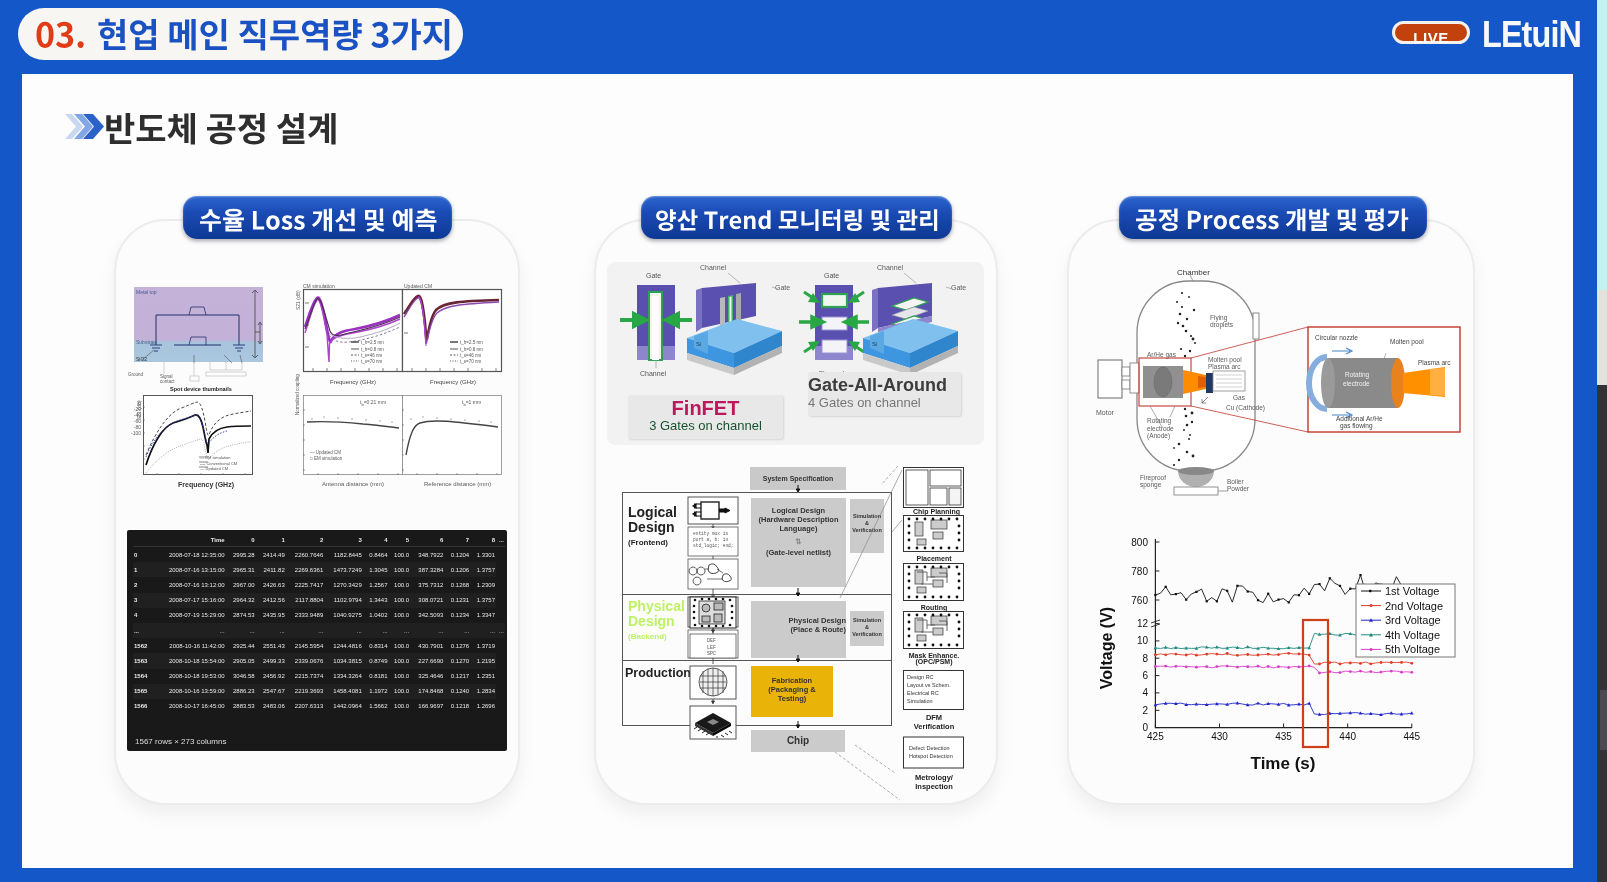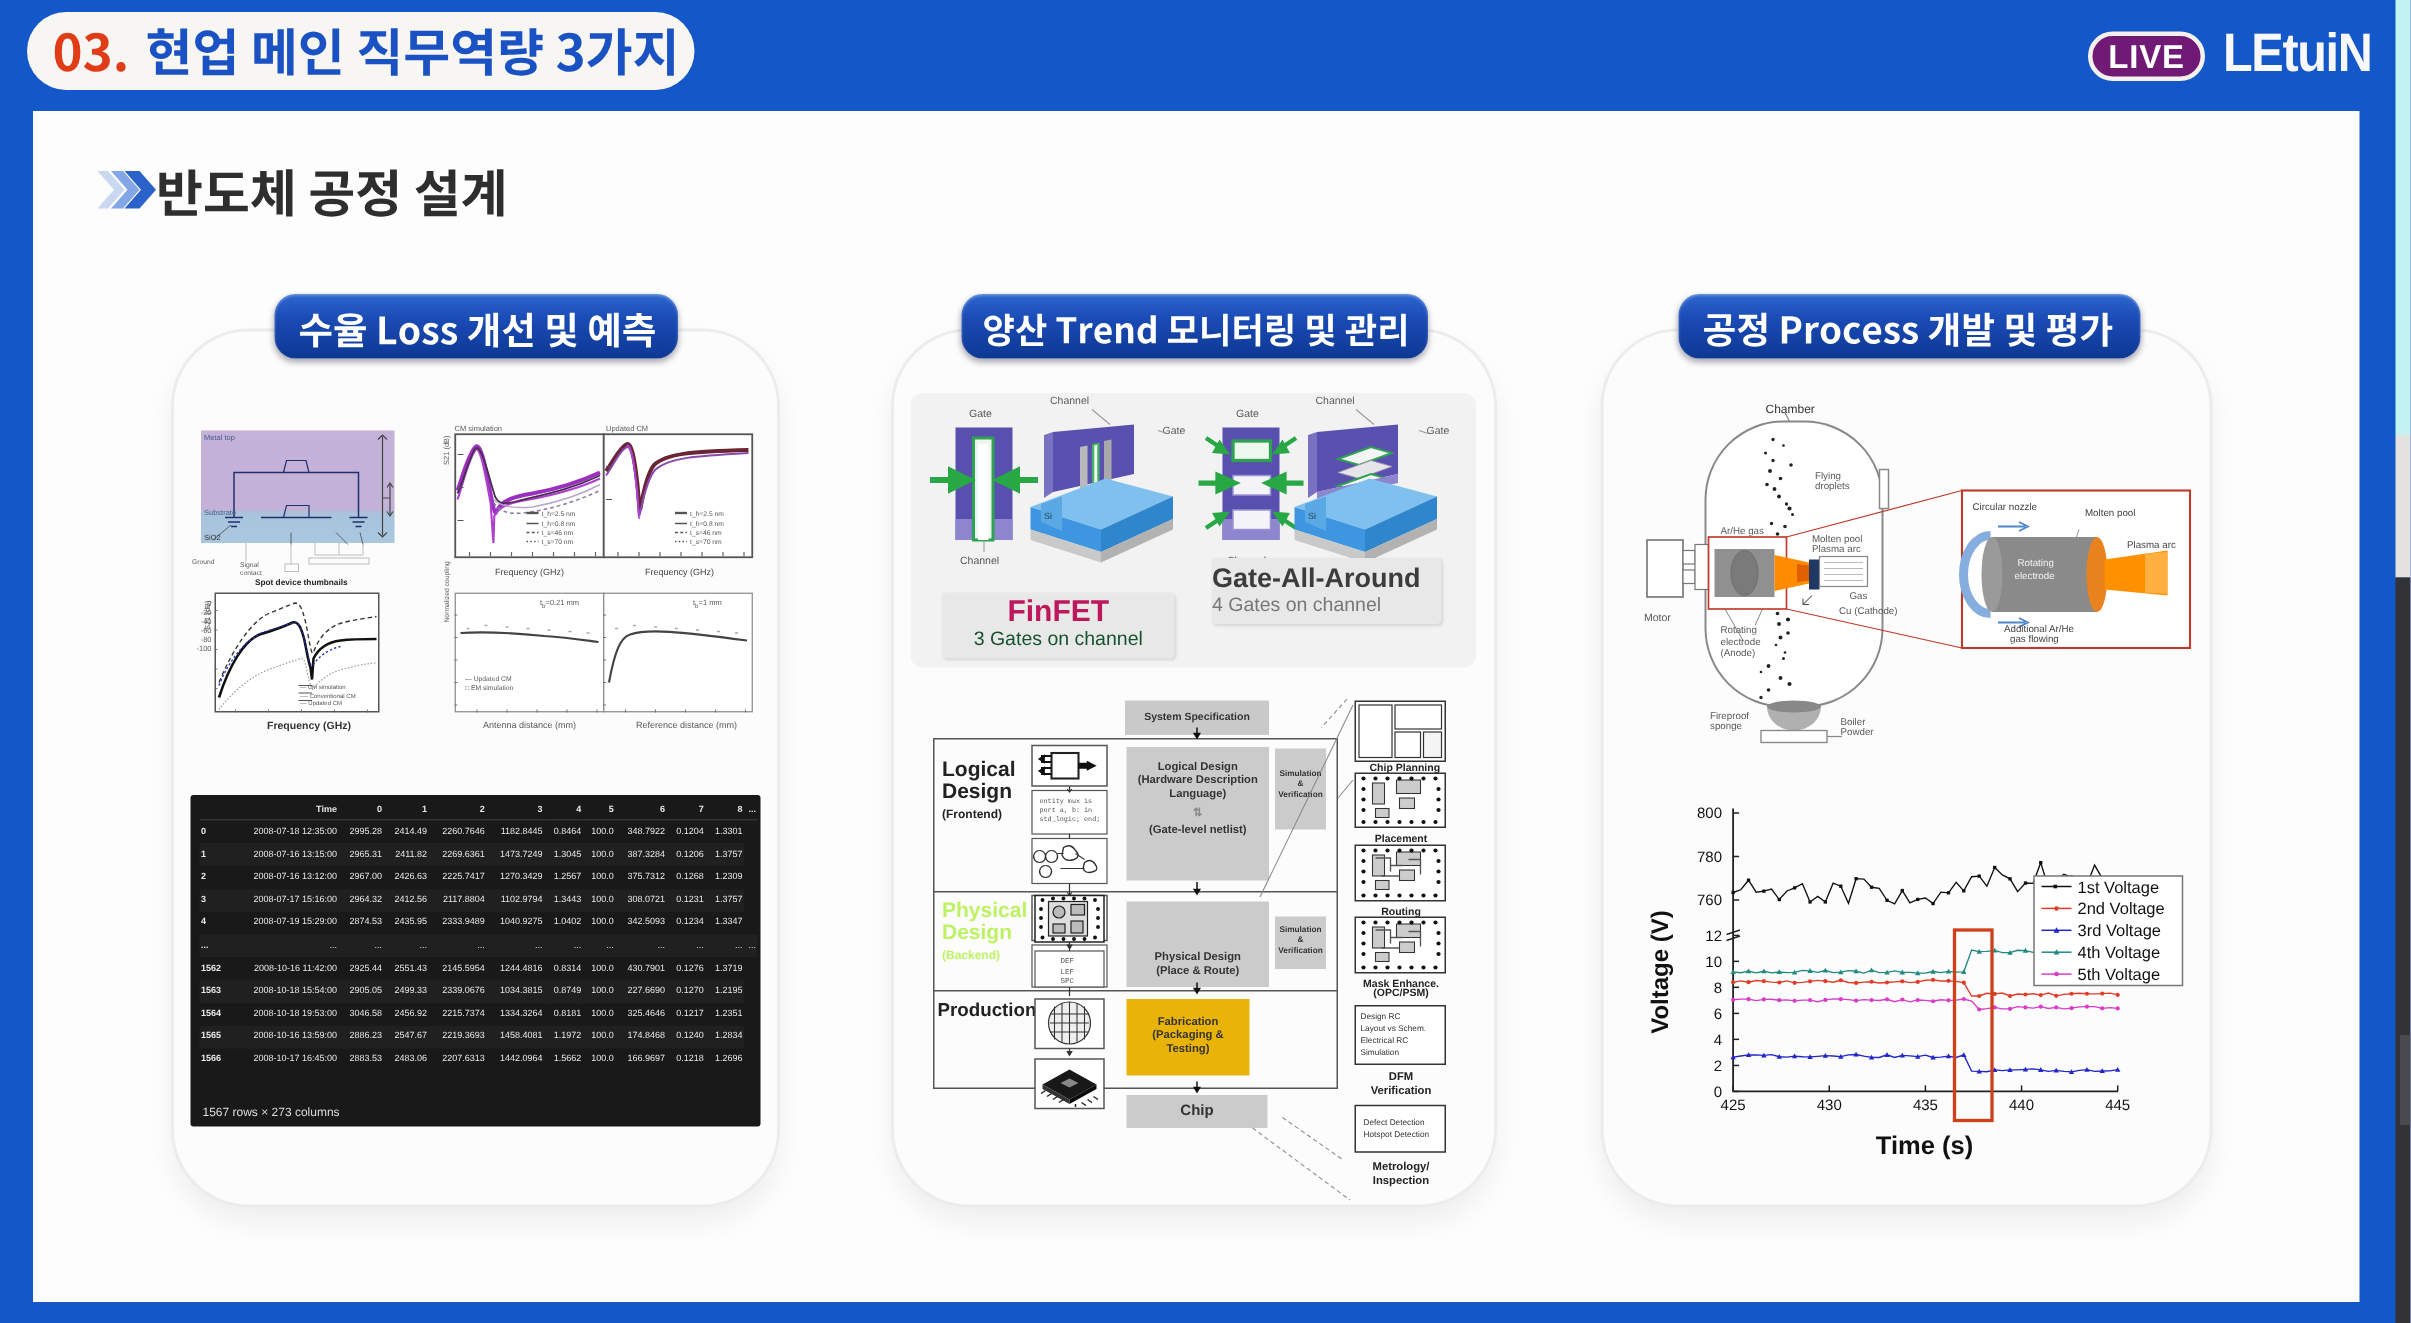--- a/index.html
+++ b/index.html
@@ -17,21 +17,21 @@
 
 <div class="abs" style="left:22px;top:74px;width:1551px;height:794px;background:#fdfdfd"></div>
 
 <div class="abs" style="left:18px;top:8px;width:445px;height:52px;background:#f7f6f2;border-radius:26px"></div>
 <svg style="position:absolute;left:35.0px;top:9.6px;overflow:visible" width="53" height="51">
     <path transform="translate(0,37.4) scale(0.3400)" d="M29.5 1.4Q22 1.4 16.4 -3Q10.7 -7.3 7.6 -16Q4.4 -24.6 4.4 -37.4Q4.4 -50.1 7.6 -58.5Q10.7 -67 16.4 -71.2Q22 -75.4 29.5 -75.4Q37.1 -75.4 42.7 -71.2Q48.3 -66.9 51.5 -58.5Q54.6 -50.1 54.6 -37.4Q54.6 -24.6 51.5 -16Q48.3 -7.3 42.7 -3Q37.1 1.4 29.5 1.4ZM29.5 -10.1Q32.8 -10.1 35.3 -12.6Q37.8 -15.1 39.2 -21.1Q40.6 -27 40.6 -37.4Q40.6 -47.7 39.2 -53.6Q37.8 -59.4 35.3 -61.8Q32.8 -64.1 29.5 -64.1Q26.4 -64.1 23.9 -61.8Q21.3 -59.4 19.8 -53.6Q18.3 -47.7 18.3 -37.4Q18.3 -27 19.8 -21.1Q21.3 -15.1 23.9 -12.6Q26.4 -10.1 29.5 -10.1Z M86.3 1.4Q80.5 1.4 75.9 0.1Q71.3 -1.3 67.8 -3.6Q64.2 -6 61.6 -8.9L68.5 -18.2Q71.9 -15.1 76 -12.9Q80 -10.6 85 -10.6Q88.8 -10.6 91.7 -11.8Q94.5 -13 96 -15.3Q97.6 -17.6 97.6 -20.9Q97.6 -24.6 95.8 -27.2Q94.1 -29.9 89.7 -31.3Q85.3 -32.7 77.3 -32.7V-43.3Q84.1 -43.3 88 -44.8Q91.9 -46.2 93.6 -48.8Q95.2 -51.3 95.2 -54.6Q95.2 -58.9 92.6 -61.4Q90 -63.8 85.3 -63.8Q81.4 -63.8 78.1 -62.1Q74.7 -60.3 71.4 -57.3L63.8 -66.4Q68.7 -70.5 74.1 -73Q79.5 -75.4 86 -75.4Q93.1 -75.4 98.5 -73.1Q104 -70.8 107 -66.4Q110 -62 110 -55.7Q110 -49.7 106.8 -45.4Q103.6 -41.1 97.7 -38.8V-38.3Q101.8 -37.2 105.2 -34.8Q108.5 -32.3 110.5 -28.6Q112.4 -24.9 112.4 -20Q112.4 -13.3 108.9 -8.5Q105.3 -3.7 99.4 -1.1Q93.4 1.4 86.3 1.4Z M134.3 1.4Q130.3 1.4 127.7 -1.4Q125.1 -4.2 125.1 -8.2Q125.1 -12.4 127.7 -15.1Q130.3 -17.8 134.3 -17.8Q138.2 -17.8 140.8 -15.1Q143.4 -12.4 143.4 -8.2Q143.4 -4.2 140.8 -1.4Q138.2 1.4 134.3 1.4Z" fill="#e03c18"></path>
   </svg>
 <svg style="position:absolute;left:97.0px;top:9.6px;overflow:visible" width="358" height="51">
     <path transform="translate(0,37.4) scale(0.3400)" d="M68.2 -83.7H81.6V-13.2H68.2ZM56.2 -60.7H73.2V-50.1H56.2ZM56.2 -40.9H73.2V-30.3H56.2ZM4.3 -74H55.2V-63.6H4.3ZM30.3 -60.3Q36.7 -60.3 41.6 -58Q46.5 -55.7 49.3 -51.6Q52.1 -47.5 52.1 -42.1Q52.1 -36.8 49.3 -32.7Q46.5 -28.6 41.6 -26.2Q36.7 -23.9 30.3 -23.9Q24.1 -23.9 19.2 -26.2Q14.2 -28.6 11.4 -32.7Q8.6 -36.8 8.6 -42.1Q8.6 -47.5 11.4 -51.6Q14.2 -55.7 19.2 -58Q24.1 -60.3 30.3 -60.3ZM30.4 -50.1Q26.3 -50.1 23.8 -48Q21.2 -46 21.2 -42.1Q21.2 -38.3 23.8 -36.2Q26.3 -34.1 30.4 -34.1Q34.4 -34.1 37 -36.2Q39.6 -38.3 39.6 -42.1Q39.6 -46 37 -48Q34.4 -50.1 30.4 -50.1ZM23.7 -84H37.1V-67.6H23.7ZM20.3 -3.4H83.6V7.3H20.3ZM20.3 -19H33.6V1.6H20.3Z M142.9 -63.3H166.1V-52.6H142.9ZM121.6 -79.9Q128.6 -79.9 134.1 -77.1Q139.7 -74.2 142.9 -69.2Q146.1 -64.3 146.1 -57.8Q146.1 -51.4 142.9 -46.4Q139.7 -41.4 134.1 -38.6Q128.6 -35.7 121.6 -35.7Q114.7 -35.7 109.2 -38.6Q103.6 -41.4 100.4 -46.4Q97.2 -51.4 97.2 -57.8Q97.2 -64.3 100.4 -69.2Q103.6 -74.2 109.2 -77.1Q114.7 -79.9 121.6 -79.9ZM121.6 -68.9Q118.2 -68.9 115.6 -67.6Q112.9 -66.3 111.4 -63.8Q109.9 -61.3 109.9 -57.8Q109.9 -54.4 111.4 -51.9Q112.9 -49.4 115.6 -48.1Q118.2 -46.8 121.6 -46.8Q125 -46.8 127.7 -48.1Q130.3 -49.4 131.8 -51.9Q133.3 -54.4 133.3 -57.8Q133.3 -61.3 131.8 -63.8Q130.3 -66.3 127.7 -67.6Q125 -68.9 121.6 -68.9ZM160.2 -83.7H173.6V-34H160.2ZM112.1 -29.9H125.3V-21.2H160.4V-29.9H173.6V7.9H112.1ZM125.3 -11V-2.7H160.4V-11Z M213.4 -74.3H249.9V-14.3H213.4ZM237.6 -63.9H225.8V-24.6H237.6ZM277.6 -83.8H290.3V8.8H277.6ZM243.2 -50.1H264V-39.4H243.2ZM258.8 -82.3H271.2V4.7H258.8Z M366.4 -83.7H379.7V-17.2H366.4ZM318 -3.4H382.1V7.3H318ZM318 -23.8H331.3V1H318ZM329.3 -77.8Q336.4 -77.8 342.1 -74.8Q347.8 -71.8 351.1 -66.5Q354.5 -61.2 354.5 -54.3Q354.5 -47.6 351.1 -42.2Q347.8 -36.9 342.1 -33.9Q336.4 -30.8 329.3 -30.8Q322.2 -30.8 316.5 -33.9Q310.8 -36.9 307.4 -42.2Q304.1 -47.6 304.1 -54.3Q304.1 -61.2 307.4 -66.5Q310.8 -71.8 316.5 -74.8Q322.2 -77.8 329.3 -77.8ZM329.3 -66.4Q325.9 -66.4 323.1 -65Q320.3 -63.5 318.7 -60.9Q317.1 -58.2 317.1 -54.3Q317.1 -50.6 318.7 -48Q320.3 -45.3 323.1 -43.9Q325.9 -42.4 329.3 -42.4Q332.7 -42.4 335.5 -43.9Q338.3 -45.3 339.9 -48Q341.5 -50.6 341.5 -54.3Q341.5 -58.2 339.9 -60.9Q338.3 -63.5 335.5 -65Q332.7 -66.4 329.3 -66.4Z M439.9 -74.2H450.9V-68.4Q450.9 -59.7 448 -51.9Q445.2 -44 439.4 -38.2Q433.6 -32.4 424.6 -29.5L417.8 -39.8Q425.6 -42.3 430.4 -46.9Q435.3 -51.4 437.6 -57.1Q439.9 -62.7 439.9 -68.4ZM442.7 -74.2H453.5V-68.4Q453.5 -64.3 454.8 -60.2Q456.1 -56.2 458.8 -52.6Q461.4 -49 465.5 -46.1Q469.6 -43.2 475.2 -41.4L468.5 -31Q459.8 -33.8 454.1 -39.4Q448.4 -45 445.5 -52.5Q442.7 -60.1 442.7 -68.4ZM481.1 -83.8H494.4V-27.9H481.1ZM431.3 -23.8H494.4V8.9H481.1V-13.3H431.3ZM421.4 -78.3H471.8V-67.8H421.4Z M509.5 -32H593.3V-21.3H509.5ZM544.4 -25.2H557.7V8.9H544.4ZM519.1 -79.2H583.3V-41.9H519.1ZM570.3 -68.8H532.2V-52.3H570.3Z M642.4 -71.3H669.8V-60.7H642.4ZM642.4 -51.2H669.8V-40.6H642.4ZM615.8 -24.7H679V8.9H665.6V-14.2H615.8ZM665.6 -83.7H679V-28.9H665.6ZM627.1 -79Q634 -79 639.5 -76.1Q645 -73.1 648.2 -67.9Q651.5 -62.7 651.5 -56Q651.5 -49.4 648.2 -44.2Q645 -38.9 639.5 -36Q634 -33 627.1 -33Q620.2 -33 614.6 -36Q609.1 -38.9 605.9 -44.2Q602.6 -49.4 602.6 -56Q602.6 -62.7 605.9 -67.9Q609.1 -73.1 614.6 -76.1Q620.2 -79 627.1 -79ZM627 -67.6Q623.7 -67.6 621 -66.2Q618.3 -64.9 616.8 -62.3Q615.2 -59.7 615.2 -56Q615.2 -52.4 616.8 -49.8Q618.3 -47.1 621 -45.7Q623.7 -44.3 627 -44.3Q630.4 -44.3 633 -45.7Q635.7 -47.1 637.2 -49.8Q638.8 -52.4 638.8 -56Q638.8 -59.7 637.2 -62.3Q635.7 -64.9 633 -66.2Q630.4 -67.6 627 -67.6Z M762.6 -71.3H778.6V-60.5H762.6ZM762.6 -51.8H778.6V-40.9H762.6ZM753 -83.8H766.3V-27.9H753ZM696.8 -42.5H704.6Q713.7 -42.5 720.8 -42.7Q728 -42.9 734.1 -43.6Q740.3 -44.2 746.7 -45.3L747.9 -34.7Q741.5 -33.5 735 -32.9Q728.6 -32.2 721.2 -32Q713.9 -31.8 704.6 -31.8H696.8ZM696.6 -78.3H738.9V-50.4H709.9V-36H696.8V-60.3H725.8V-67.7H696.6ZM735.9 -26.3Q745.6 -26.3 752.6 -24.2Q759.7 -22.1 763.5 -18.2Q767.2 -14.3 767.2 -8.7Q767.2 -0.4 758.9 4.2Q750.5 8.9 735.9 8.9Q726.3 8.9 719.2 6.9Q712.2 4.8 708.4 0.8Q704.6 -3.2 704.6 -8.7Q704.6 -14.3 708.4 -18.2Q712.2 -22.1 719.2 -24.2Q726.3 -26.3 735.9 -26.3ZM735.9 -16.2Q729.9 -16.2 725.8 -15.4Q721.8 -14.6 719.8 -12.9Q717.7 -11.2 717.7 -8.7Q717.7 -6.1 719.8 -4.5Q721.8 -2.8 725.8 -2Q729.9 -1.2 735.9 -1.2Q742 -1.2 746 -2Q750.1 -2.8 752.1 -4.5Q754.2 -6.1 754.2 -8.7Q754.2 -11.2 752.1 -12.9Q750.1 -14.6 746 -15.4Q742 -16.2 735.9 -16.2Z M831.4 1.4Q825.6 1.4 821 0.1Q816.4 -1.3 812.9 -3.6Q809.3 -6 806.7 -8.9L813.6 -18.2Q817 -15.1 821 -12.9Q825.1 -10.6 830.1 -10.6Q833.9 -10.6 836.8 -11.8Q839.6 -13 841.2 -15.3Q842.7 -17.6 842.7 -20.9Q842.7 -24.6 841 -27.2Q839.2 -29.9 834.8 -31.3Q830.4 -32.7 822.4 -32.7V-43.3Q829.2 -43.3 833.1 -44.8Q837 -46.2 838.7 -48.8Q840.3 -51.3 840.3 -54.6Q840.3 -58.9 837.7 -61.4Q835.1 -63.8 830.4 -63.8Q826.5 -63.8 823.2 -62.1Q819.8 -60.3 816.5 -57.3L808.9 -66.4Q813.8 -70.5 819.2 -73Q824.6 -75.4 831.1 -75.4Q838.2 -75.4 843.7 -73.1Q849.1 -70.8 852.1 -66.4Q855.1 -62 855.1 -55.7Q855.1 -49.7 851.9 -45.4Q848.7 -41.1 842.8 -38.8V-38.3Q846.9 -37.2 850.2 -34.8Q853.6 -32.3 855.5 -28.6Q857.5 -24.9 857.5 -20Q857.5 -13.3 854 -8.5Q850.4 -3.7 844.5 -1.1Q838.5 1.4 831.4 1.4Z M926.3 -83.9H939.7V8.7H926.3ZM936.3 -48.4H952.6V-37.5H936.3ZM902 -74.3H915.1Q915.1 -60.4 911.2 -48Q907.2 -35.6 898.2 -25.2Q889.1 -14.9 873.7 -7.2L866.2 -17.3Q878.4 -23.6 886.4 -31.5Q894.3 -39.4 898.2 -49.5Q902 -59.5 902 -71.9ZM871.3 -74.3H908.9V-63.6H871.3Z M981.5 -69.1H992.1V-58.7Q992.1 -50.7 990.5 -43Q988.8 -35.3 985.6 -28.6Q982.3 -21.8 977.4 -16.6Q972.5 -11.5 966 -8.5L958.4 -19Q964.2 -21.7 968.5 -26Q972.9 -30.3 975.8 -35.6Q978.6 -41 980 -47Q981.5 -52.9 981.5 -58.7ZM984.4 -69.1H994.9V-58.7Q994.9 -53.2 996.4 -47.6Q997.8 -41.9 1000.6 -36.9Q1003.4 -31.8 1007.7 -27.8Q1012 -23.8 1017.9 -21.4L1010.6 -10.8Q1004 -13.7 999.1 -18.6Q994.2 -23.5 990.9 -29.9Q987.6 -36.3 986 -43.7Q984.4 -51 984.4 -58.7ZM962.1 -74.9H1014.1V-63.9H962.1ZM1022.7 -83.7H1036V8.9H1022.7Z" fill="#1b52c3"></path>
   </svg>
-<div class="abs" style="left:1392px;top:21px;width:78px;height:33px;background:#701a75;border:3px solid #f4f0ec;border-radius:17px;color:#fff;font-weight:bold;font-size:22px;text-align:center;line-height:28px;letter-spacing:0.5px">LIVE</div>
+<div class="abs" style="left:1392px;top:21px;width:78px;height:23px;background:#c2410c;border:3px solid #f4f0ec;border-radius:17px;color:#fff;font-weight:bold;font-size:15px;text-align:center;line-height:28px;letter-spacing:0.5px">LIVE</div>
 <div class="abs" style="left:1482px;top:14px;color:#f8f8f8;font-weight:bold;font-size:36px;letter-spacing:-1px;transform:scaleX(0.9);transform-origin:left top">LEtuiN</div>
 <svg style="left:63px;top:113px" width="40" height="28">
 <path d="M2 1 l7 0 l11 12.5 l-11 12.5 l-7 0 l11-12.5z" fill="#c9d7f1"></path>
 <path d="M11 1 l8 0 l11 12.5 l-11 12.5 l-8 0 l11-12.5z" fill="#82a6e6"></path>
 <path d="M20 1 l10 0 l11 12.5 l-11 12.5 l-10 0 l11-12.5z" fill="#2b62ca"></path>
 </svg>
 <svg style="position:absolute;left:104.0px;top:103.6px;overflow:visible" width="236" height="51">
     <path transform="translate(0,37.4) scale(0.3400)" d="M63.6 -83.7H76.9V-15.6H63.6ZM73.2 -57.7H89.2V-46.7H73.2ZM17.2 -3.4H80.2V7.3H17.2ZM17.2 -22.4H30.6V-1.1H17.2ZM6.7 -77.1H19.9V-63.9H38.1V-77.1H51.2V-30.1H6.7ZM19.9 -53.7V-40.6H38.1V-53.7Z M105.9 -42.5H171V-31.8H105.9ZM96.1 -12.4H180V-1.5H96.1ZM131.3 -37.6H144.5V-8.9H131.3ZM105.9 -77.4H170.3V-66.8H119.1V-37.9H105.9Z M225.8 -48.7H240.4V-37.9H225.8ZM204.2 -58H214.3V-55.6Q214.3 -48.4 213.2 -41.4Q212 -34.3 209.6 -28.1Q207.1 -21.8 203.2 -16.8Q199.4 -11.7 193.8 -8.5L186.4 -18.5Q191.3 -21.4 194.7 -25.6Q198.1 -29.7 200.2 -34.7Q202.4 -39.6 203.3 -45Q204.2 -50.3 204.2 -55.6ZM206.8 -58H216.9V-55.6Q216.9 -50.5 217.9 -45.3Q218.8 -40.1 220.9 -35.5Q223 -30.9 226.4 -27.1Q229.8 -23.2 234.7 -20.6L227.5 -10.7Q220.1 -14.6 215.5 -21.6Q210.9 -28.5 208.9 -37.4Q206.8 -46.2 206.8 -55.6ZM189.8 -68.2H231.1V-57.5H189.8ZM204.2 -80.7H216.9V-59.6H204.2ZM254.9 -83.8H267.6V8.8H254.9ZM236.2 -82.3H248.6V4.6H236.2Z M344.1 -26.1Q354.1 -26.1 361.5 -24Q368.9 -21.9 372.9 -18Q377 -14.1 377 -8.6Q377 -3.2 372.9 0.8Q368.9 4.7 361.5 6.8Q354.1 8.9 344.1 8.9Q334.2 8.9 326.8 6.8Q319.4 4.7 315.4 0.8Q311.3 -3.2 311.3 -8.6Q311.3 -14.1 315.4 -18Q319.4 -21.9 326.8 -24Q334.2 -26.1 344.1 -26.1ZM344.1 -16.1Q337.9 -16.1 333.5 -15.3Q329.1 -14.5 326.8 -12.8Q324.6 -11.1 324.6 -8.6Q324.6 -6.1 326.8 -4.5Q329.1 -2.8 333.5 -2Q337.9 -1.1 344.1 -1.1Q350.4 -1.1 354.8 -2Q359.2 -2.8 361.5 -4.5Q363.8 -6.1 363.8 -8.6Q363.8 -11.1 361.5 -12.8Q359.2 -14.5 354.8 -15.3Q350.4 -16.1 344.1 -16.1ZM312.3 -79.6H371V-69.2H312.3ZM303 -42.4H386.3V-31.9H303ZM333.8 -58.6H347.1V-39.8H333.8ZM363.2 -79.6H376.5V-72Q376.5 -66.5 376.2 -60.5Q375.9 -54.5 373.9 -47.3L360.7 -48.6Q362.6 -55.7 362.9 -61.2Q363.2 -66.7 363.2 -72Z M445 -61.4H462.6V-50.6H445ZM458.9 -83.7H472.3V-28.7H458.9ZM440.9 -26.7Q450.7 -26.7 457.8 -24.6Q464.9 -22.5 468.8 -18.5Q472.6 -14.5 472.6 -8.9Q472.6 -0.3 464.1 4.3Q455.6 9 440.9 9Q426.2 9 417.7 4.3Q409.2 -0.3 409.2 -8.9Q409.2 -14.5 413 -18.5Q416.9 -22.5 424 -24.6Q431.1 -26.7 440.9 -26.7ZM440.9 -16.6Q434.9 -16.6 430.8 -15.8Q426.7 -14.9 424.5 -13.2Q422.4 -11.5 422.4 -8.9Q422.4 -6.3 424.5 -4.6Q426.7 -2.8 430.8 -2Q434.9 -1.1 440.9 -1.1Q446.9 -1.1 451 -2Q455.1 -2.8 457.2 -4.6Q459.3 -6.3 459.3 -8.9Q459.3 -11.5 457.2 -13.2Q455.1 -14.9 451 -15.8Q446.9 -16.6 440.9 -16.6ZM416.2 -74.5H427V-68.6Q427 -59.8 424.2 -51.8Q421.4 -43.8 415.6 -37.8Q409.9 -31.7 401 -28.7L394.3 -39.2Q400 -41.1 404.1 -44.3Q408.3 -47.5 410.9 -51.5Q413.6 -55.4 414.9 -59.8Q416.2 -64.2 416.2 -68.6ZM419 -74.5H429.6V-68.7Q429.6 -63.2 431.8 -57.9Q434 -52.6 438.6 -48.3Q443.3 -44 450.6 -41.5L444.1 -31.1Q435.5 -34 429.9 -39.7Q424.4 -45.3 421.7 -52.9Q419 -60.4 419 -68.7ZM397.9 -78.1H447.7V-67.6H397.9Z M556.7 -70.2H579.5V-59.6H556.7ZM573.6 -83.7H587V-36.7H573.6ZM525.8 -32.9H587V-7.9H539.1V3.7H525.9V-17.5H573.8V-22.6H525.8ZM525.9 -2.5H589.6V7.9H525.9ZM530.6 -80.8H541.4V-74.1Q541.4 -65.5 538.6 -57.8Q535.9 -50.1 530.2 -44.5Q524.5 -38.8 515.6 -36L508.8 -46.4Q516.5 -48.8 521.3 -53.1Q526.1 -57.3 528.4 -62.8Q530.6 -68.3 530.6 -74.1ZM533.3 -80.8H544V-74.1Q544 -70.1 545.2 -66.1Q546.5 -62.1 549 -58.6Q551.5 -55.1 555.5 -52.4Q559.4 -49.7 564.8 -48L558 -37.8Q549.6 -40.5 544.1 -45.9Q538.6 -51.3 536 -58.6Q533.3 -65.9 533.3 -74.1Z M637.2 -59.3H655.9V-48.8H637.2ZM636.7 -36.2H655.6V-25.6H636.7ZM668.5 -83.8H681.2V8.8H668.5ZM649.5 -81.8H661.9V4.7H649.5ZM628.6 -72.9H641.3Q641.3 -59.7 638.2 -48.4Q635.2 -37 627.8 -27.5Q620.5 -18 607.6 -10.4L600.1 -19.7Q610.6 -26 616.9 -33.5Q623.1 -40.9 625.9 -50Q628.6 -59 628.6 -70.2ZM605.4 -72.9H633V-62.2H605.4Z" fill="#2e2e2e"></path>
   </svg>
 <div class="card" style="left:114px;top:219px;width:406px;height:586px"></div>
@@ -467,21 +467,21 @@
 <text x="18" y="149" font-size="5" fill="#555" font-family="Liberation Mono">II</text>
 <text x="18" y="156" font-size="5" fill="#555" font-family="Liberation Mono">File</text>
 <path d="M26 27 l0 3 M26 59 l0 3 M26 92 l0 8 M26 130 l0 3 M24.5 29 l1.5 2 l1.5 -2 M24.5 98 l1.5 2 l1.5 -2" stroke="#333" stroke-width="0.8"></path>
 </svg>
 <div class="abs" style="left:751px;top:498px;width:95px;height:89px;background:#cbcbcb;text-align:center;font-size:7.5px;font-weight:bold;color:#333">
     <div style="margin-top:8px">Logical Design<br>(Hardware Description<br>Language)</div>
     <div style="margin-top:4px;color:#888">⇅</div>
     <div style="margin-top:2px">(Gate-level netlist)</div>
   </div>
 <div class="abs" style="left:850px;top:499px;width:34px;height:54px;background:#cbcbcb;font-size:5.5px;font-weight:bold;color:#333;text-align:center;padding-top:14px;line-height:7px">Simulation<br>&amp;<br>Verification</div>
-<div class="abs" style="left:751px;top:601px;width:95px;height:57px;background:#cbcbcb;text-align:center;font-size:7.5px;font-weight:bold;color:#333;padding-top:32px">Physical Design<br>(Place &amp; Route)</div>
+<div class="abs" style="left:751px;top:601px;width:95px;height:57px;background:#cbcbcb;text-align:right;font-size:7.5px;font-weight:bold;color:#333;padding-top:15px">Physical Design<br>(Place &amp; Route)</div>
 <div class="abs" style="left:850px;top:611px;width:34px;height:35px;background:#cbcbcb;font-size:5.5px;font-weight:bold;color:#333;text-align:center;padding-top:6px;line-height:7px">Simulation<br>&amp;<br>Verification</div>
 <div class="abs" style="left:751px;top:666px;width:82px;height:51px;background:#eab308;text-align:center;font-size:7.5px;font-weight:bold;color:#333;padding-top:10px">Fabrication<br>(Packaging &amp;<br>Testing)</div>
 <div class="abs" style="left:751px;top:730px;width:94px;height:22px;background:#cbcbcb;text-align:center;font-size:10px;font-weight:bold;color:#333;line-height:22px">Chip</div>
 <svg style="left:795px;top:485px" width="10" height="280" stroke="#111" stroke-width="1" fill="#111">
 <path d="M3 0 l0 6 M1.2 4 l1.8 3 l1.8 -3 z"></path>
 <path d="M3 103 l0 8 M1.2 108 l1.8 3 l1.8 -3 z"></path>
 <path d="M3 170 l0 7 M1.2 174 l1.8 3 l1.8 -3 z"></path>
 <path d="M3 236 l0 7 M1.2 240 l1.8 3 l1.8 -3 z"></path>
 </svg>
 <svg style="left:687px;top:596px" width="52" height="145" fill="none">

